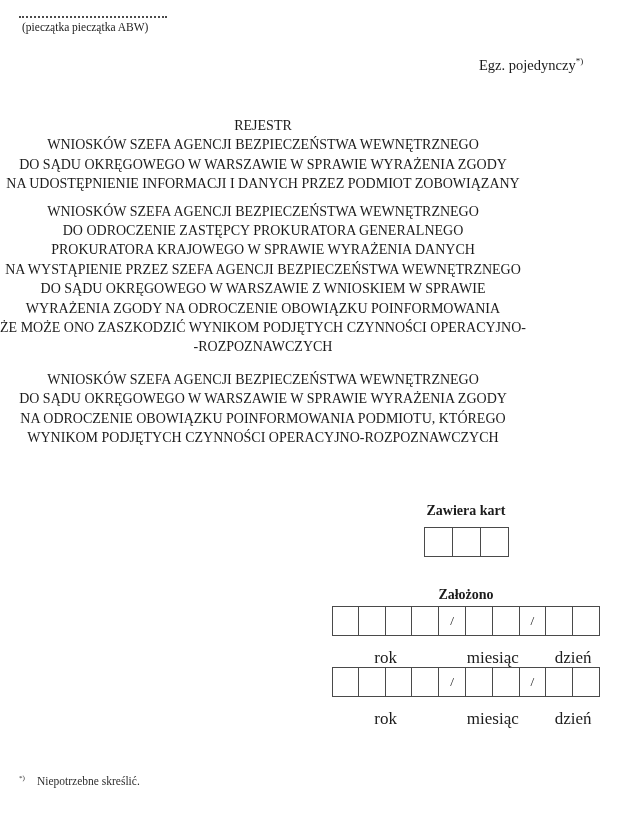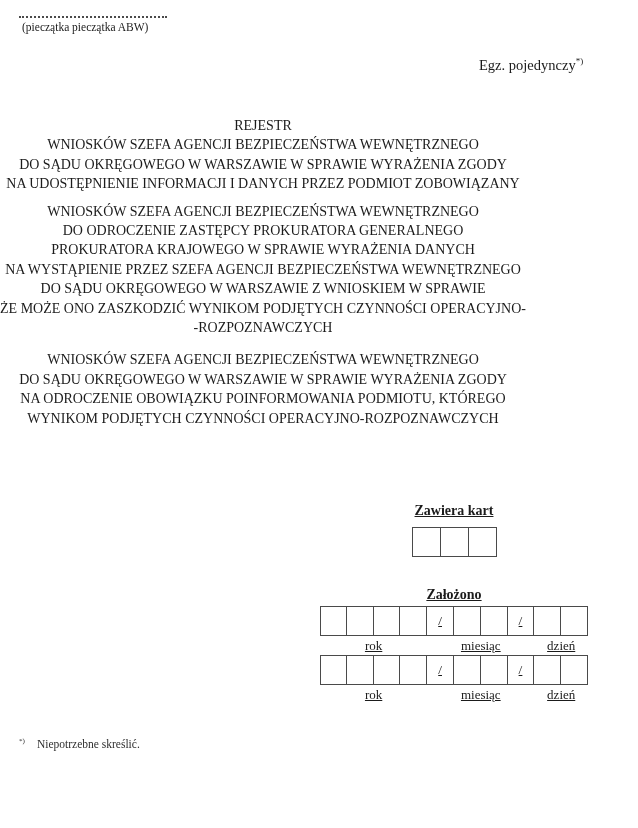--- a/index.html
+++ b/index.html
@@ -60,25 +60,24 @@
     font-size: 14px;
     line-height: 19.4px;
   }
   .doc-line { white-space: nowrap; }
   .sec-2 { margin-top: 8px; }
   .sec-3 { margin-top: 13px; }
 
   
   .form-block {
     position: absolute;
-    left: 320px;
+    left: 332px;
     top: 501px;
     width: 268px;
     text-align: center;
-    text-decoration: underline;
   }
   .form-label {
     font-weight: bold;
     font-size: 14px;
     line-height: 19px;
   }
   .cells3 {
     display: flex;
     justify-content: center;
     margin-top: 7px;
@@ -102,34 +101,35 @@
     height: 28px;
     border: 1px solid #4a4a4a;
     background: #ffffff;
     display: flex;
     align-items: center;
     justify-content: center;
     font-size: 13.5px;
   }
   .dategrid .dcell:not(:first-child) { border-left: none; }
   .dategrid .sublabel {
-    font-size: 13px;
+    font-size: 17px;
     line-height: 15px;
     padding-top: 2px;
     text-align: center;
+    margin-top: 12px;
   }
   .sublabel-year  { grid-column: 1 / 5; }
   .sublabel-month { grid-column: 6 / 8; }
   .sublabel-day   { grid-column: 9 / 11; }
 
   
   .footnote {
     position: absolute;
     left: 19px;
-    top: 738px;
+    top: 775px;
     font-size: 11.5px;
     color: #2e2e2e;
   }
   .footnote .fn-text { margin-left: 12px; }
 </style>
 </head>
 <body>
 
 <div class="page">
 
@@ -148,20 +148,21 @@
       <div class="doc-line">WNIOSKÓW SZEFA AGENCJI BEZPIECZEŃSTWA WEWNĘTRZNEGO</div>
       <div class="doc-line">DO SĄDU OKRĘGOWEGO W WARSZAWIE W SPRAWIE WYRAŻENIA ZGODY</div>
       <div class="doc-line">NA UDOSTĘPNIENIE INFORMACJI I DANYCH PRZEZ PODMIOT ZOBOWIĄZANY</div>
     </div>
     <div class="sec-2">
       <div class="doc-line">WNIOSKÓW SZEFA AGENCJI BEZPIECZEŃSTWA WEWNĘTRZNEGO</div>
       <div class="doc-line">DO ODROCZENIE ZASTĘPCY PROKURATORA GENERALNEGO</div>
       <div class="doc-line">PROKURATORA KRAJOWEGO W SPRAWIE WYRAŻENIA DANYCH</div>
       <div class="doc-line">NA WYSTĄPIENIE PRZEZ SZEFA AGENCJI BEZPIECZEŃSTWA WEWNĘTRZNEGO</div>
       <div class="doc-line">DO SĄDU OKRĘGOWEGO W WARSZAWIE Z WNIOSKIEM W SPRAWIE</div>
+      <div class="doc-line">WYRAŻENIA ZGODY NA ODROCZENIE OBOWIĄZKU POINFORMOWANIA</div>
       <div class="doc-line">ŻE MOŻE ONO ZASZKODZIĆ WYNIKOM PODJĘTYCH CZYNNOŚCI OPERACYJNO-</div>
       <div class="doc-line">-ROZPOZNAWCZYCH</div>
     </div>
     <div class="sec-3">
       <div class="doc-line">WNIOSKÓW SZEFA AGENCJI BEZPIECZEŃSTWA WEWNĘTRZNEGO</div>
       <div class="doc-line">DO SĄDU OKRĘGOWEGO W WARSZAWIE W SPRAWIE WYRAŻENIA ZGODY</div>
       <div class="doc-line">NA ODROCZENIE OBOWIĄZKU POINFORMOWANIA PODMIOTU, KTÓREGO</div>
       <div class="doc-line">WYNIKOM PODJĘTYCH CZYNNOŚCI OPERACYJNO-ROZPOZNAWCZYCH</div>
     </div>
   </div>

